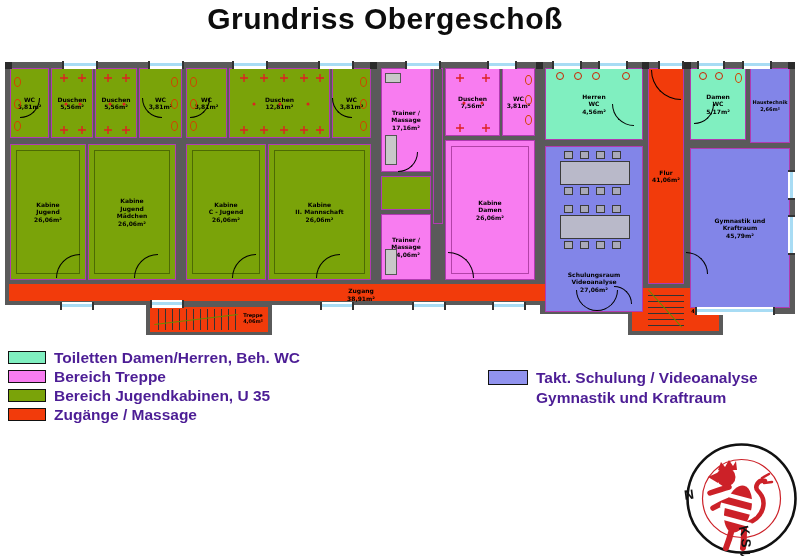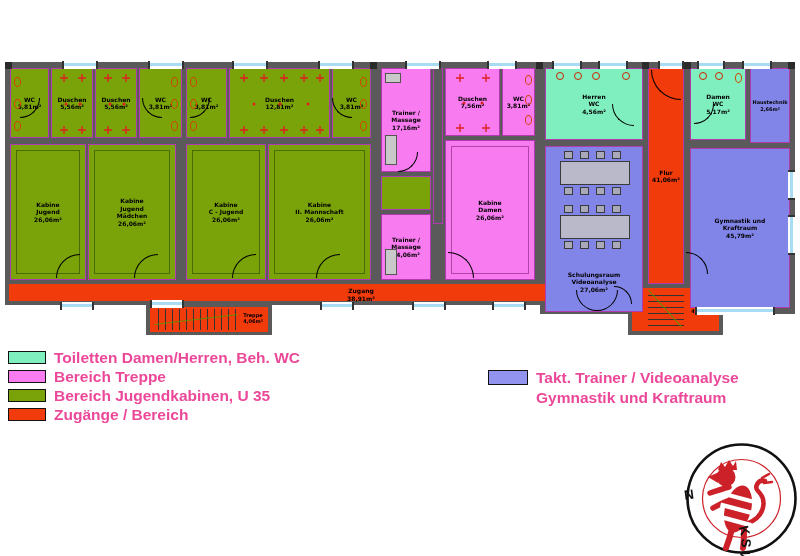--- a/index.html
+++ b/index.html
@@ -36,27 +36,28 @@
                 repeating-linear-gradient(-45deg,transparent 0 5px,rgba(122,42,120,.9) 5px 6px);}
   .furn{position:absolute;background:#c9c9c9;border:1px solid #555;box-sizing:border-box;}
   .table{position:absolute;background:#b9b9c9;border:1.4px solid #3a3a3a;box-sizing:border-box;}
   .chair{position:absolute;width:9px;height:8px;background:#a9a9b9;border:1px solid #3a3a3a;box-sizing:border-box;}
   .treads-h{position:absolute;background:repeating-linear-gradient(90deg,transparent 0 6px,#333 6px 7px);}
   .treads-v{position:absolute;background:repeating-linear-gradient(180deg,transparent 0 5px,#333 5px 6px);}
   .stairline{position:absolute;height:0;border-top:1.4px solid #6d8a00;}
   .legend{position:absolute;left:8px;top:350px;}
   .lrow{display:flex;align-items:center;margin-bottom:4px;height:15px;}
   .swatch{display:inline-block;width:38px;height:13px;border:1.4px solid #111;margin-right:8px;box-sizing:border-box;}
-  .ltext{font-size:15.5px;font-weight:bold;color:#ec4899;line-height:17px;white-space:nowrap;}
+  .ltext{font-size:15.5px;font-weight:bold;color:#4c1d95;line-height:17px;white-space:nowrap;}
 </style>
 </head>
 <body>
 
 <div id="canvas">
 
+  <div class="title">Grundriss Obergeschoß</div>
 
   <div class="wall" style="left:5px;top:62px;width:790px;height:230px"></div>
   <div class="wall" style="left:540px;top:292px;width:255px;height:22px"></div>
   <div class="wall" style="left:146px;top:304px;width:126px;height:31px"></div>
   <div class="wall" style="left:628px;top:284px;width:95px;height:51px"></div>
 
   <div class="orange abs" style="left:5px;top:284px;width:627px;height:21px;border-bottom:4px solid #5a5a5a;border-left:4px solid #5a5a5a;box-sizing:border-box;"></div>
   <span class="rlabel abs" style="left:330px;top:287px;width:62px;">Zugang
 38,91m²</span>
 
@@ -305,28 +306,28 @@
     <div class="lrow">
       <span class="swatch" style="background: rgb(248, 124, 240);"></span>
       <span class="ltext">Bereich Treppe</span>
     </div>
     <div class="lrow">
       <span class="swatch" style="background: rgb(122, 163, 9);"></span>
       <span class="ltext">Bereich Jugendkabinen, U 35</span>
     </div>
     <div class="lrow">
       <span class="swatch" style="background: rgb(242, 59, 11);"></span>
-      <span class="ltext">Zugänge / Bereich</span>
+      <span class="ltext">Zugänge / Massage</span>
     </div>
   </div>
 
   <div class="abs" style="left:488px;top:370px;">
     <div class="lrow">
       <span class="swatch" style="width: 40px; height: 15px; background: rgb(145, 147, 238);"></span>
-      <span class="ltext">Takt. Trainer / Videoanalyse</span>
+      <span class="ltext">Takt. Schulung / Videoanalyse</span>
     </div>
     <div class="ltext" style="margin-left:48px;">Gymnastik und Kraftraum</div>
   </div>
 
   <svg class="abs" style="left:684px;top:441px;" width="115" height="115" viewBox="0 0 115 115">
     <defs>
       <path id="tp" d="M12.5,57.5 A45,45 0 1 1 12.4,57.5"></path>
     </defs>
     <circle cx="57.5" cy="57.5" r="54" fill="#ffffff" stroke="#111" stroke-width="2.6"></circle>
     <circle cx="57.5" cy="57.5" r="39" fill="none" stroke="#cc2128" stroke-width="1.2"></circle>

